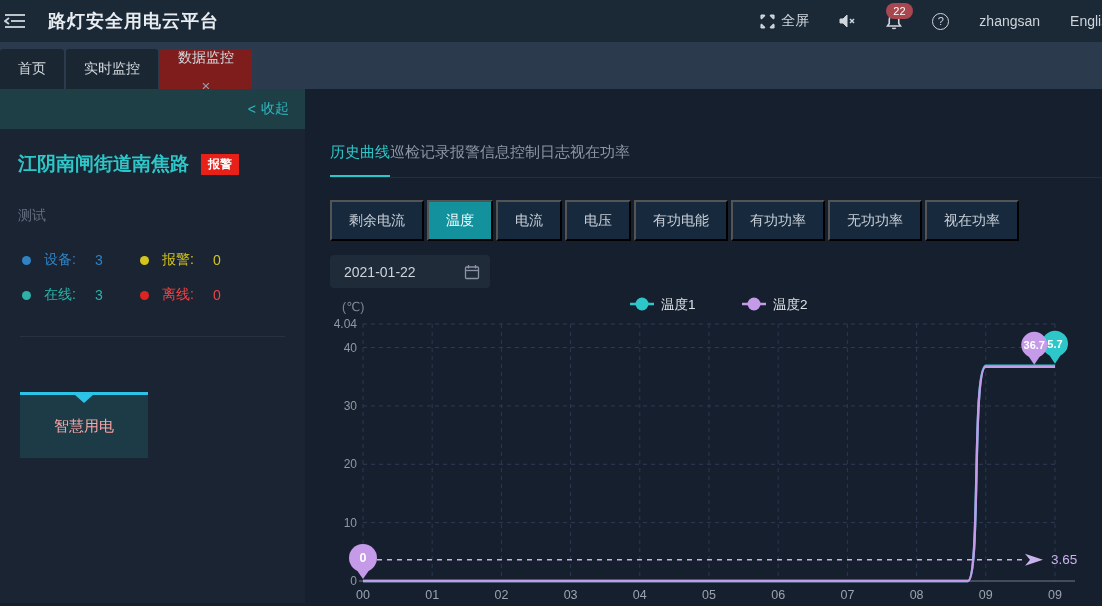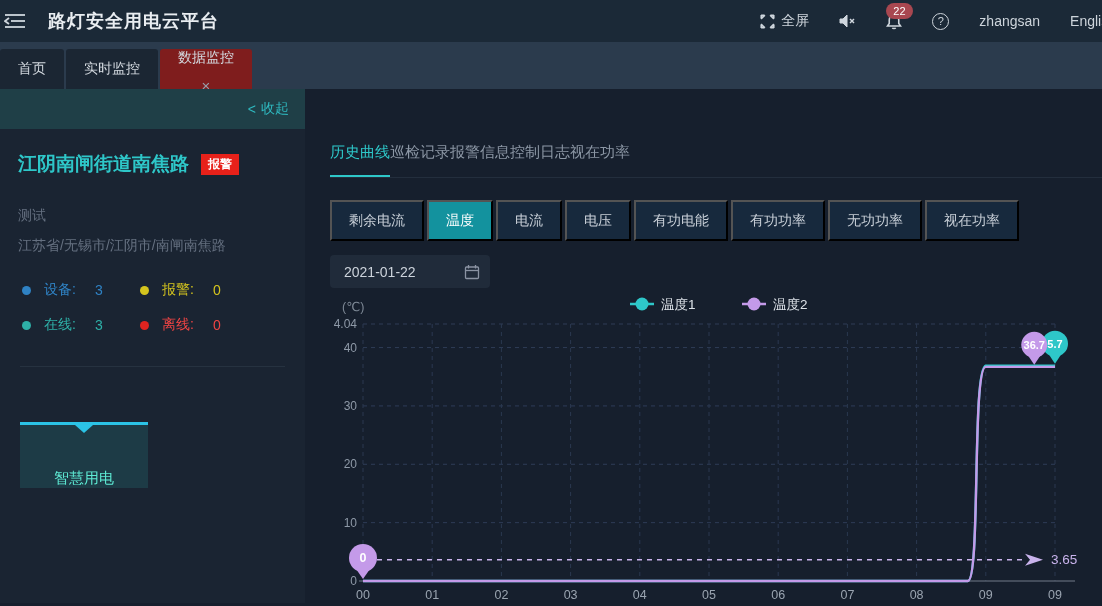--- a/index.html
+++ b/index.html
@@ -32,21 +32,21 @@
   .station-title-row { display:flex; align-items:center; gap:12px; margin:22px 0 0 18px; }
   .station-name { font-size:19px; font-weight:bold; color:#2ec7c9; margin:0; }
   .alarm-badge { background:#e7211a; color:#fff; font-size:12px; font-weight:bold; padding:2px 7px; }
   .muted { color:#657080; font-size:14px; margin:30px 0 0 18px; }
   .muted + .muted { margin-top:12px; }
   .stats { display:grid; grid-template-columns:118px auto; row-gap:17px; margin:26px 0 0 22px; font-size:14px; }
   .stat { display:flex; align-items:center; gap:13px; }
   .dot { width:9px; height:9px; border-radius:50%; flex:none; }
   .stat-val { margin-left:6px; }
   .divider { border-top:1px solid #263240; margin:32px 20px 0 20px; }
-  .module-card { position:relative; width:128px; height:66px; background:#1d3b46; border-top:3px solid #2bc3e6; margin:55px 0 0 20px; display:flex; align-items:flex-end; justify-content:center; color:#5eead4; font-size:15px; cursor:pointer; }
+  .module-card { position:relative; width:128px; height:66px; background:#1d3b46; border-top:3px solid #2bc3e6; margin:55px 0 0 20px; display:flex; align-items:center; justify-content:center; color:#fca5a5; font-size:15px; cursor:pointer; }
   .tri { position:absolute; top:0; left:50%; transform:translateX(-50%); width:0; height:0; border-left:9px solid transparent; border-right:9px solid transparent; border-top:8px solid #2bc3e6; }
   
   main { flex:1; background:#161f2d; padding-left:25px; }
   .mtabs { display:flex; margin-top:54px; border-bottom:1px solid #232e3d; }
   .mtab { font-size:15px; color:#8c97a5; padding-bottom:13px; border-bottom:2px solid transparent; cursor:pointer; }
   .mtab.active { color:#2ec7c9; border-bottom-color:#2ec7c9; }
   .metric-row { display:flex; gap:3px; margin-top:22px; }
   .mbtn { background:#17293d; color:#c9d0d8; font-size:14px; height:41px; padding:0 17px; display:flex; align-items:center; cursor:pointer; }
   .mbtn.active { background:#13929e; color:#fff; }
   .date-row { display:flex; justify-content:flex-start; margin:14px 17px 0 0; }
@@ -123,21 +123,20 @@
   <aside>
     <div class="collapse-strip">
       <span>&lt;</span>
       <span>收起</span>
     </div>
     <div class="station-title-row">
       <h2 class="station-name">江阴南闸街道南焦路</h2>
       <span class="alarm-badge">报警</span>
     </div>
     <div class="muted">测试</div>
-    <div class="muted">江苏省/无锡市/江阴市/南闸南焦路</div>
     <div class="stats">
       <div class="stat" style="color: rgb(47, 130, 196);">
         <span class="dot" style="background: rgb(47, 130, 196);"></span>
         <span>设备:</span>
           <span class="stat-val">3</span>
       </div>
       <div class="stat" style="color: rgb(212, 196, 30);">
         <span class="dot" style="background: rgb(212, 196, 30);"></span>
         <span>报警:</span>
           <span class="stat-val">0</span>

